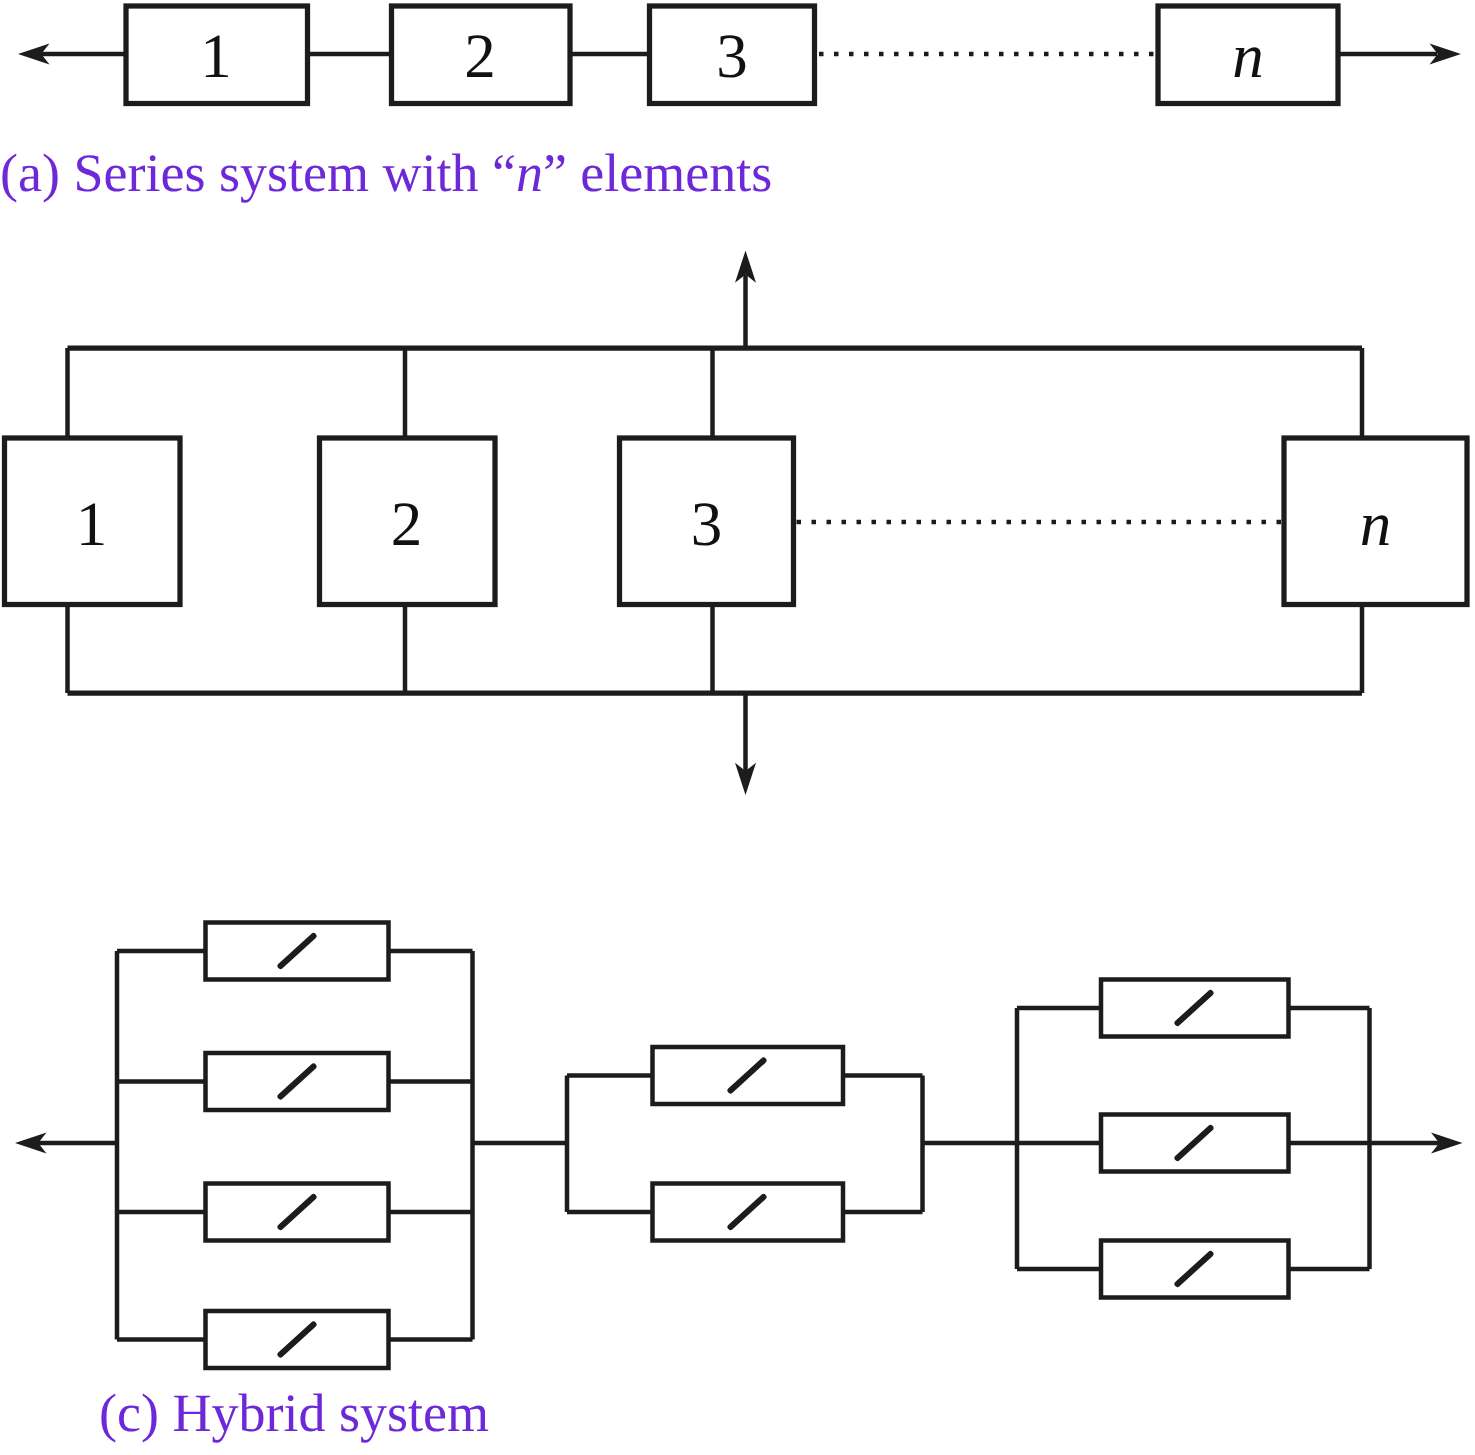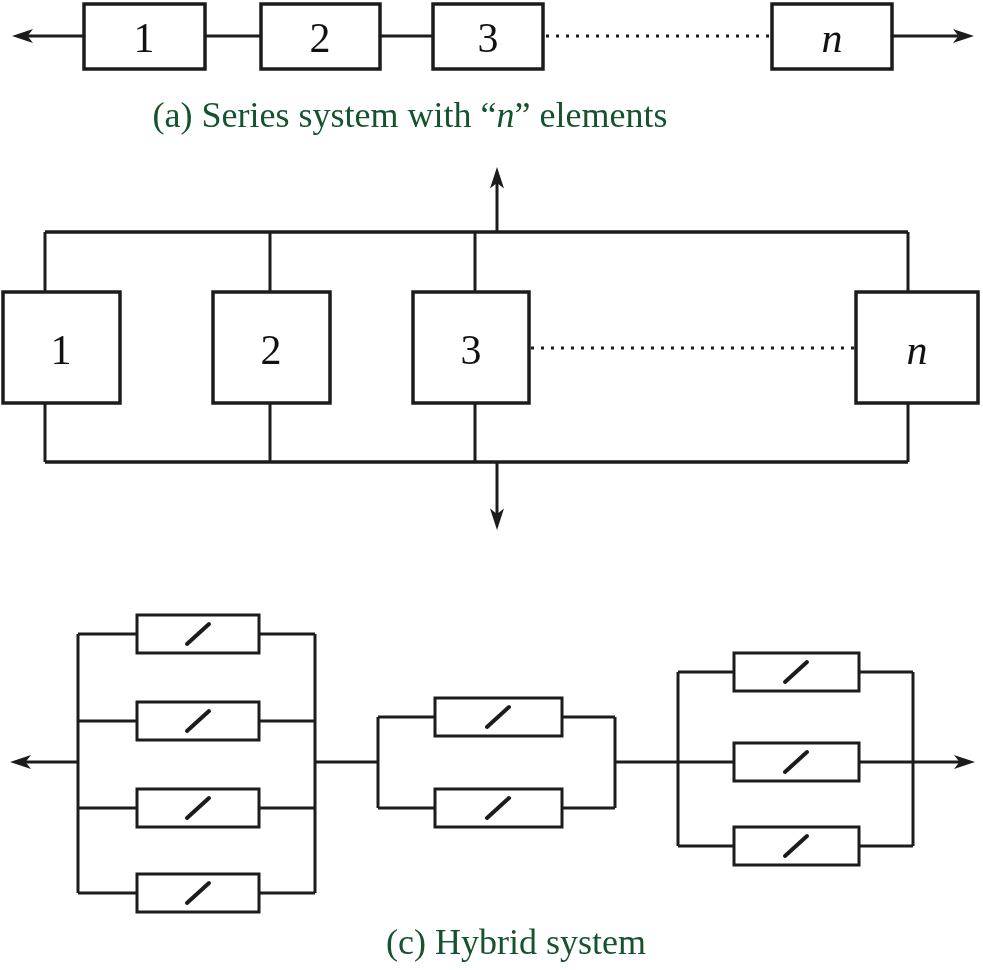--- a/index.html
+++ b/index.html
@@ -10,22 +10,21 @@
     font-family:"Liberation Serif","DejaVu Serif",serif;
     overflow:hidden;
   }
   svg{position:absolute;left:0;display:block;}
   #svg-series{top:0;}
   #svg-parallel{top:160px;}
   #svg-hybrid{top:600px;}
   .caption{
     position:absolute;
     font-size:36px;
-    color:#14532d;
-    text-align:center;
+    color:#6d28d9;
     white-space:nowrap;
     line-height:1.15;
   }
   #caption-a{top:95px;left:0;width:820px;}
   #caption-b{top:538px;left:0;width:796px;}
   #caption-c{top:922px;left:66px;width:900px;}
   .caption i{font-style:italic;}
   .box-label{
     font-family:"Liberation Serif","DejaVu Serif",serif;
     font-size:42px;

